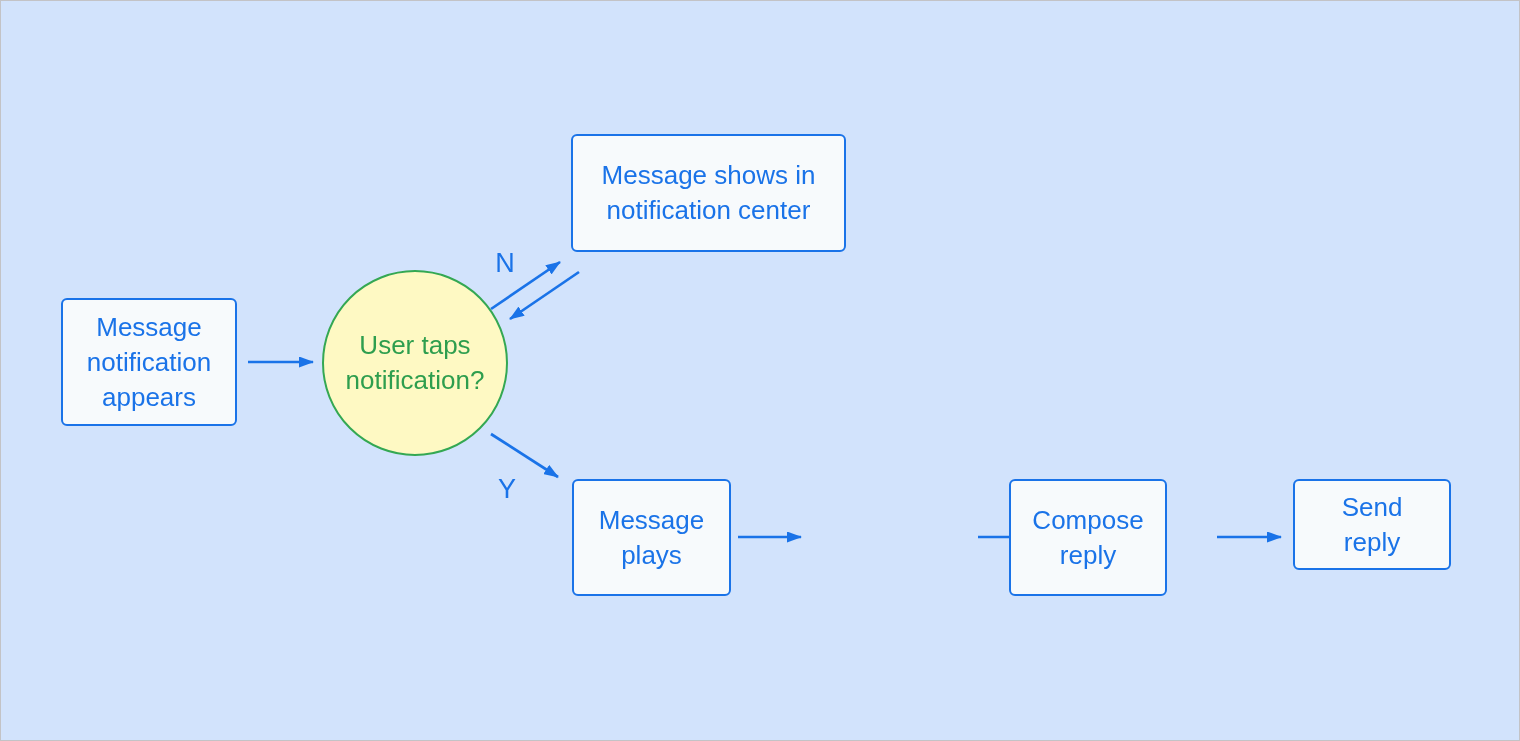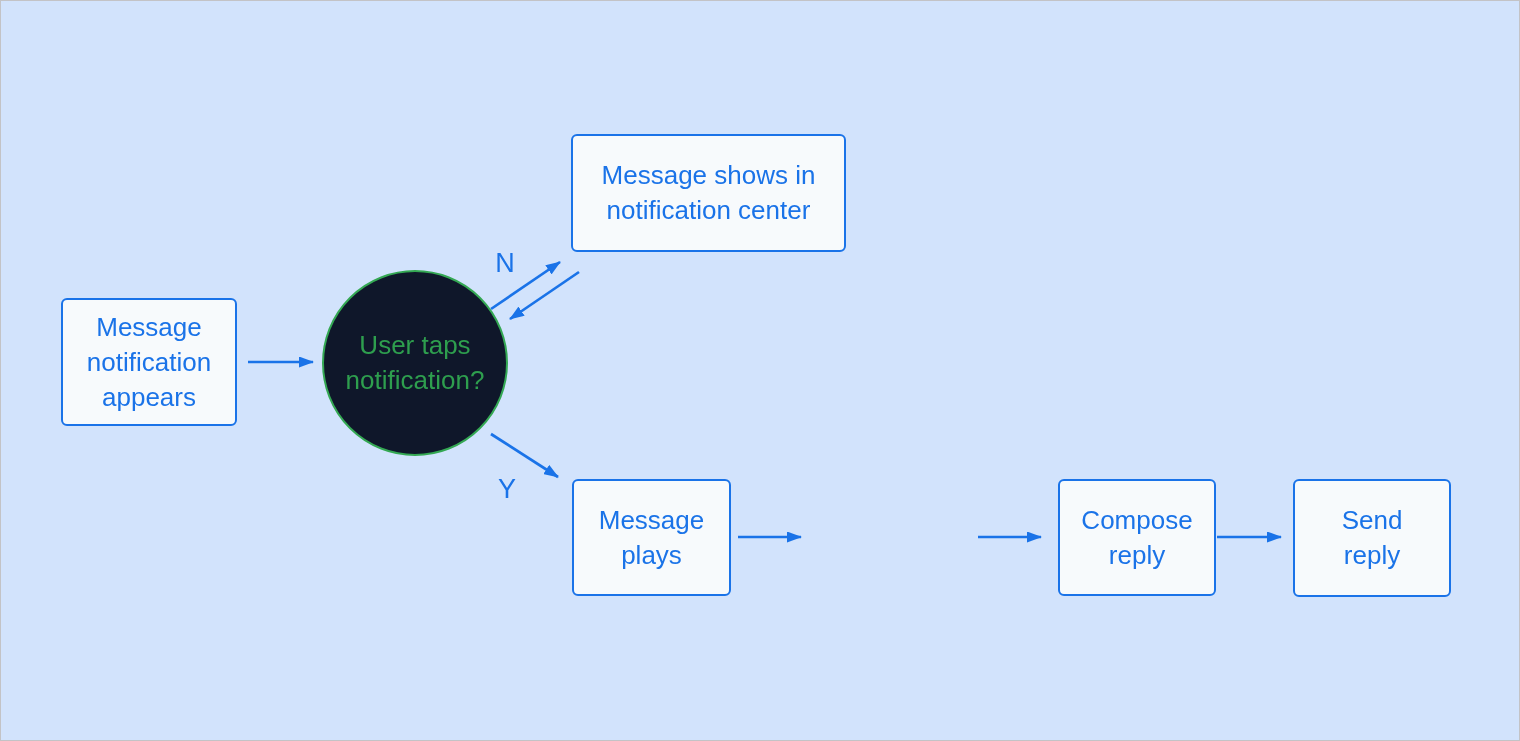--- a/index.html
+++ b/index.html
@@ -30,21 +30,21 @@
     justify-content: center;
     text-align: center;
   }
   .process {
     background: #f7fafc;
     border: 2px solid #1a73e8;
     border-radius: 6px;
     color: #1a73e8;
   }
   .decision {
-    background: #0f172a;
+    background: #fef9c3;
     border: 2.5px solid #34a853;
     border-radius: 50%;
     color: #2e9e4e;
   }
   .node-label {
     white-space: pre-line;
     font-size: 26px;
     line-height: 35px;
     font-weight: 400;
   }
@@ -93,26 +93,26 @@
     <span class="node-label">Message shows in
 notification center</span>
   </div>
 
   <div class="node process" style="left:571px; top:478px; width:159px; height:117px;">
     <span class="node-label">Message
 plays</span>
   </div>
 
 
-  <div class="node process" style="left:1057px; top:478px; width:158px; height:117px;align-items:center;">
+  <div class="node process" style="left:1008px; top:478px; width:158px; height:117px;align-items:center;">
     <span class="node-label">Compose
 reply</span>
   </div>
 
-  <div class="node process" style="left:1292px; top:478px; width:158px; height:118px;">
+  <div class="node process" style="left:1292px; top:478px; width:158px; height:91px;">
     <span class="node-label">Send
 reply</span>
   </div>
 
   <div class="edge-label" style="left:487px; top:246px;">N</div>
 
   <div class="edge-label" style="left:489px; top:472px;">Y</div>
 
 </div>
 

